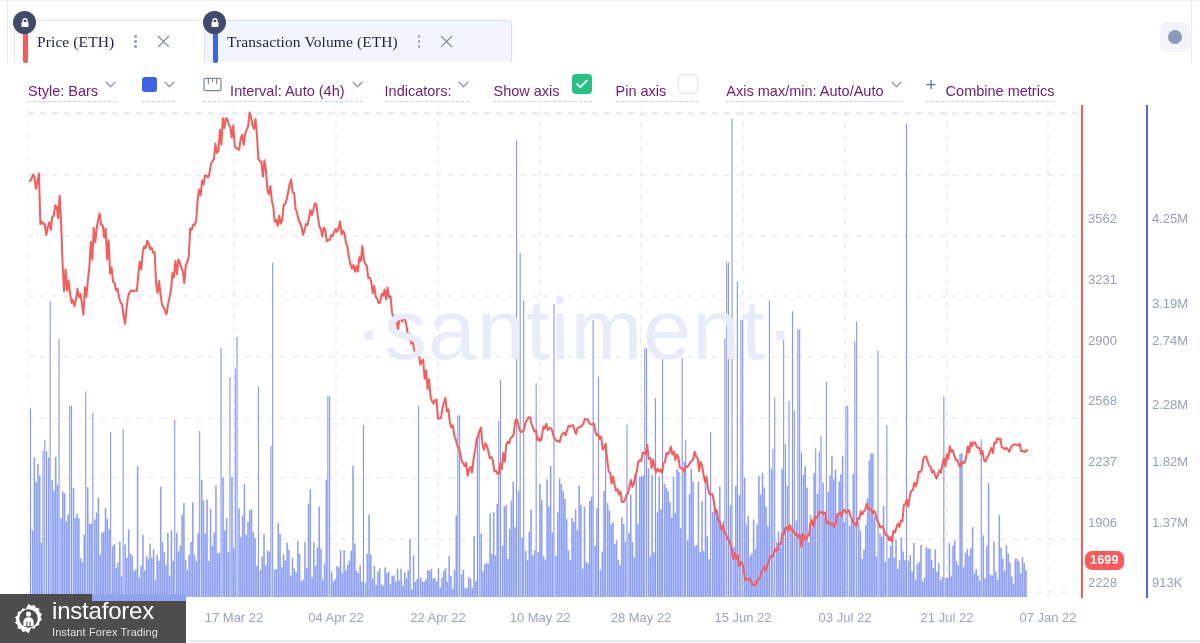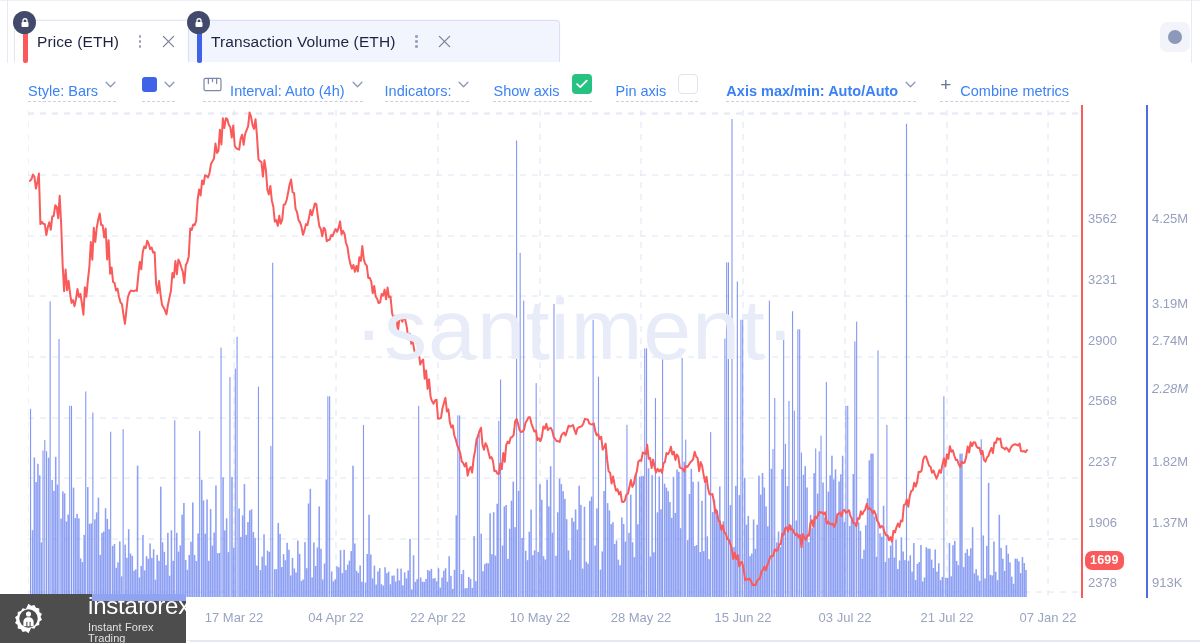--- a/index.html
+++ b/index.html
@@ -30,20 +30,21 @@
   .tab {
     position: absolute; top: 12px;
     height: 42px;
     display: flex; align-items: center;
     background: #fff;
     border: 1px solid #e3e7f2;
     border-bottom: none;
     border-radius: 4px 4px 0 0;
     padding-left: 22px;
     box-shadow: 0 -1px 2px rgba(40,60,120,.04);
+    font-family: Liberation Serif, serif;
   }
   .tab.selected {
     background: #f2f5fe;
     border-color: #d9e0f5;
   }
   .tab-color-bar {
     position: absolute; left: 8px; top: 4px;
     width: 5px; height: 38px;
     border-radius: 2px;
   }
@@ -89,21 +90,21 @@
     font-size: 14.5px;
     color: #6b7499;
     white-space: nowrap;
     position: relative;
     height: 26px;
   }
   .tb-item.dashed::after {
     content:""; position:absolute; left:0; right:0; bottom:-5px;
     border-bottom: 1px dashed #c9d0e4;
   }
-  .tb-label { color:#3b82f6;margin-top:13px; }
+  .tb-label { color:#701a75;margin-top:13px; }
   .tb-caret { margin-left: 7px; display:flex; align-items:center; }
   .tb-caret svg { display:block; }
 
   .color-swatch {
     width: 15px; height: 15px; border-radius: 3px;
   }
 
   .interval-icon {
     width: 19px; height: 16px;
     margin-right: 8px;
@@ -205,21 +206,20 @@
   }
 
   
   .logo {
     position:absolute; left: 0; top: 594px;
     width: 186px; height: 49px;
     background: #4d4d4d;
     display:flex; align-items:center;
     padding-left: 12px;
     z-index: 30;
-    gap: 36px;
   }
   .logo-mark { width: 33px; height: 33px; margin-right: 7px; flex:none; }
   .logo-txt { display:flex; flex-direction:column; justify-content:center; }
   .logo-title {
     font-size: 24px; color:#ffffff; line-height: 1;
     letter-spacing: -.2px; font-weight: 400;
   }
   .logo-sub {
     font-size: 11px; color:#e2e2e2; line-height: 1;
     margin-top: 4px; letter-spacing: .1px;
@@ -264,21 +264,21 @@
           <i></i>
           <i></i>
         </div>
       <div class="tab-close">
         <svg width="13" height="13" viewBox="0 0 14 14">
           <path d="M1.5 1.5 L12.5 12.5 M12.5 1.5 L1.5 12.5" stroke="#7b8399" stroke-width="1.4" stroke-linecap="round"></path>
         </svg>
       </div>
     </div>
 
-    <div class="tab selected" style="left:188px; width:372px;">
+    <div class="tab selected" style="left:204px; width:308px;">
       <div class="tab-color-bar" style="background:#3f63e8"></div>
       <div class="lock-badge">
         <svg width="12" height="12" viewBox="0 0 24 24">
           <rect x="5" y="10" width="14" height="10" rx="2" fill="#fff"></rect>
           <path d="M8 10V7.5a4 4 0 0 1 8 0V10" stroke="#fff" stroke-width="2.6" fill="none"></path>
         </svg>
       </div>
       <span class="tab-label">Transaction Volume (ETH)</span>
       <div class="tab-dots">
           <i></i>
@@ -349,21 +349,21 @@
             <path d="M1.2 5.2 L4.6 8.4 L11.6 1.4" stroke="#fff" stroke-width="1.9" fill="none" stroke-linecap="round" stroke-linejoin="round"></path>
           </svg>
       </span>
     </div>
 
     <div class="tb-item dashed" style="margin-left:24px;">
       <span class="tb-label">Pin axis</span>
       <span class="checkbox off" style="margin-left:12px;"></span>
     </div>
 
-    <div class="tb-item dashed" style="margin-left:28px;font-weight:bold;">
+    <div class="tb-item dashed" style="margin-left:28px;">
       <span class="tb-label">Axis max/min: Auto/Auto</span>
       <span class="tb-caret">
         <svg width="11" height="7" viewBox="0 0 12 8">
             <path d="M1 1.5 L6 6.5 L11 1.5" stroke="#8d97b8" stroke-width="1.5" fill="none" stroke-linecap="round" stroke-linejoin="round"></path>
           </svg>
       </span>
     </div>
 
     <div class="tb-item dashed" style="margin-left:24px;">
       <span class="plus-sign">+</span>
@@ -971,25 +971,25 @@
     <div class="axis-line red"></div>
     <div class="axis-line blue"></div>
 
     <div class="axis-ticks" id="axis-ticks">
         <div class="tick-lbl red-col" style="top: 106px;">3562</div>
         <div class="tick-lbl red-col" style="top: 167px;">3231</div>
         <div class="tick-lbl red-col" style="top: 228px;">2900</div>
         <div class="tick-lbl red-col" style="top: 288px;">2568</div>
         <div class="tick-lbl red-col" style="top: 349px;">2237</div>
         <div class="tick-lbl red-col" style="top: 410px;">1906</div>
-        <div class="tick-lbl red-col" style="top: 470px;">2378</div>
+        <div class="tick-lbl red-col" style="top: 470px;">2228</div>
         <div class="tick-lbl blue-col" style="top: 106px;">4.25M</div>
         <div class="tick-lbl blue-col" style="top: 167px; margin-top: 24px;">3.19M</div>
         <div class="tick-lbl blue-col" style="top: 228px;">2.74M</div>
-        <div class="tick-lbl blue-col" style="top: 276px; font-style: italic;">2.28M</div>
+        <div class="tick-lbl blue-col" style="top: 292px;">2.28M</div>
         <div class="tick-lbl blue-col" style="top: 349px;">1.82M</div>
         <div class="tick-lbl blue-col" style="top: 410px;">1.37M</div>
         <div class="tick-lbl blue-col" style="top: 470px;">913K</div>
         <div class="cur-val red" style="top: 446px;">1699</div>
       </div>
 
   </div>
 
   <div class="xaxis" id="xaxis">
       <div class="x-lbl" style="left: 234px;">17 Mar 22</div>

